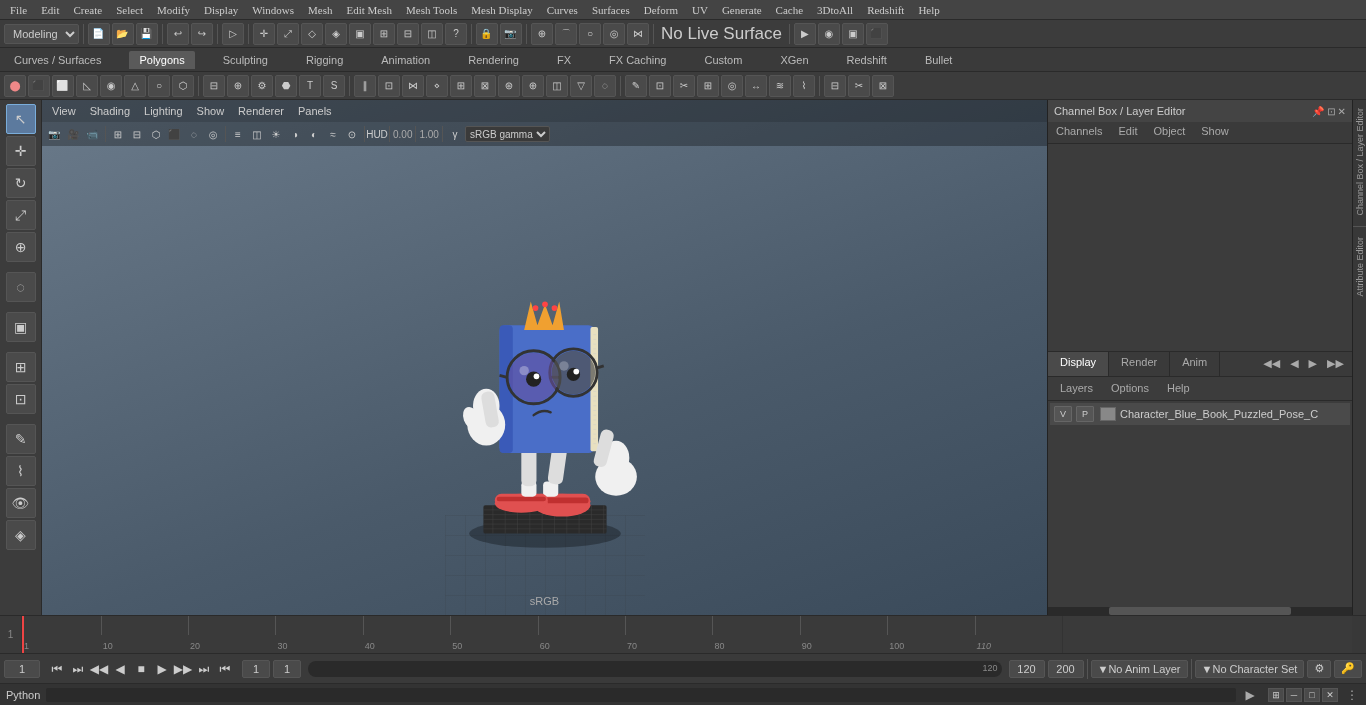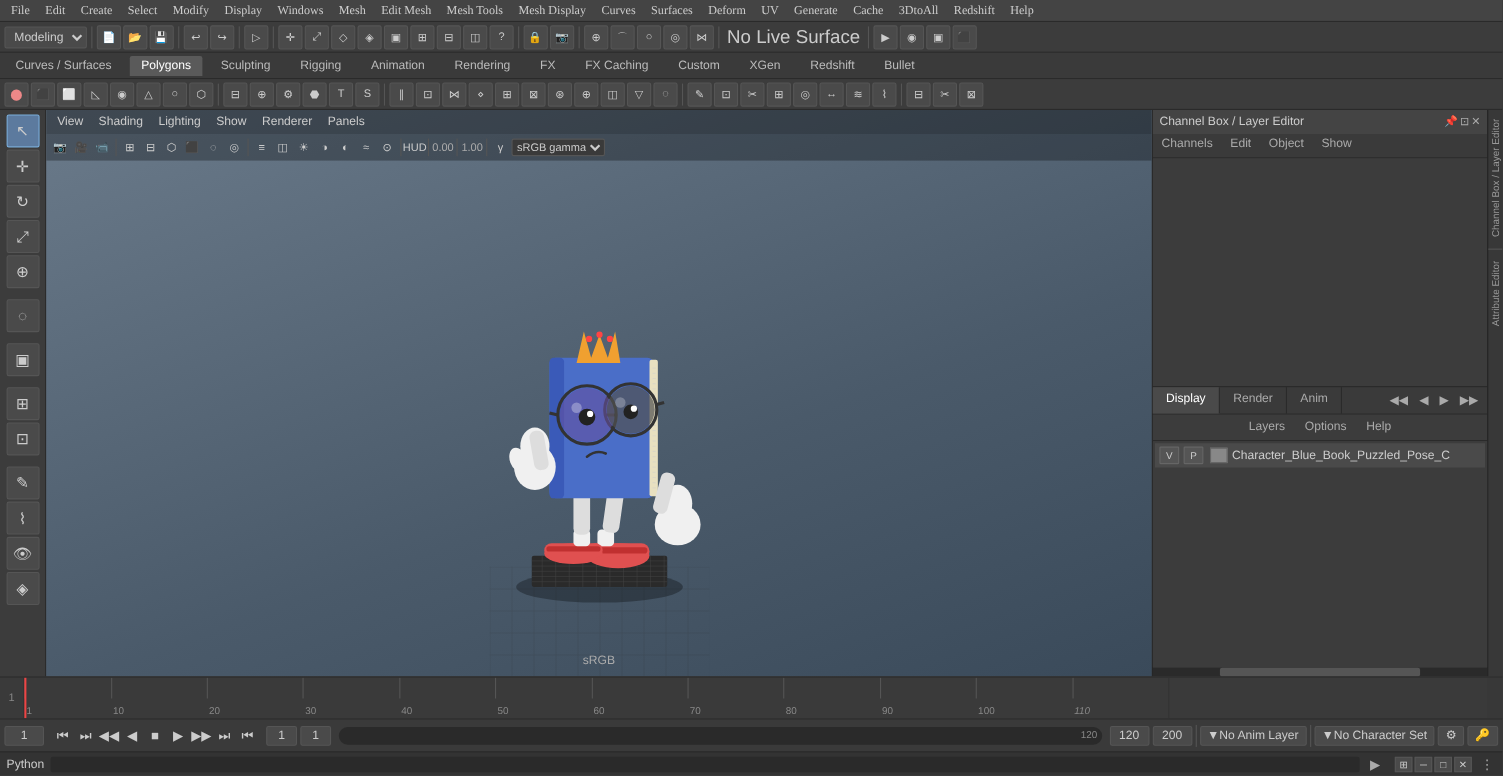--- a/index.html
+++ b/index.html
@@ -10,21 +10,21 @@
     .menu-item { padding: 2px 6px; cursor: pointer; color: #ccc; font-size: 11px; white-space: nowrap; }
 
     
     #toolbar1 { display: flex; align-items: center; background: #3c3c3c; height: 28px; padding: 0 4px; gap: 2px; border-bottom: 1px solid #2a2a2a; }
     .tb-btn { display: inline-flex; align-items: center; justify-content: center; width: 22px; height: 22px; background: #4a4a4a; border: 1px solid #555; border-radius: 2px; cursor: pointer; color: #ccc; font-size: 10px; }
     .tb-sep { width: 1px; height: 20px; background: #555; margin: 0 2px; }
     .tb-select { height: 20px; background: #4a4a4a; border: 1px solid #555; color: #ccc; font-size: 11px; padding: 0 4px; border-radius: 2px; cursor: pointer; }
     .tb-text { color: #ccc; font-size: 17px; padding: 0 3px; white-space: nowrap; }
 
     
-    #tab-row { display: flex; align-items: center; background: #3a3a3a; height: 24px; padding: 0 4px; gap: 7px; border-bottom: 1px solid #2a2a2a; }
+    #tab-row { display: flex; align-items: center; background: #3a3a3a; height: 24px; padding: 0 4px; gap: 18px; border-bottom: 1px solid #2a2a2a; }
     .tab-item { padding: 3px 10px; cursor: pointer; color: #bbb; font-size: 11px; border-radius: 2px 2px 0 0; white-space: nowrap; }
     .tab-item.active { background: #5a5a5a; color: #fff; }
 
     
     #toolbar2 { display: flex; align-items: center; background: #3c3c3c; height: 28px; padding: 0 4px; gap: 2px; border-bottom: 1px solid #2a2a2a; }
 
     
     #main { display: flex; height: 445px; }
 
     
@@ -439,21 +439,21 @@
       <div style="flex:1;"></div>
 
       <div style="display:flex;align-items:center;padding:0 4px;gap:2px;">
         <div class="panel-tab" style="border:none;padding:2px 4px;">◀◀</div>
         <div class="panel-tab" style="border:none;padding:2px 4px;">◀</div>
         <div class="panel-tab" style="border:none;padding:2px 4px;">▶</div>
         <div class="panel-tab" style="border:none;padding:2px 4px;">▶▶</div>
       </div>
     </div>
 
-    <div id="panel-sub-tabs" style="display:flex;align-items:center;background:#3c3c3c;height:24px;padding:0 4px;border-bottom:1px solid #2a2a2a;gap:2px;justify-content:center;">
+    <div id="panel-sub-tabs" style="display:flex;align-items:center;background:#3c3c3c;height:24px;padding:0 4px;border-bottom:1px solid #2a2a2a;gap:2px;">
       <div class="panel-sub-tab">Layers</div>
       <div class="panel-sub-tab">Options</div>
       <div class="panel-sub-tab">Help</div>
     </div>
 
     <div id="layers-area" style="flex:1;background:#3c3c3c;overflow:hidden;">
       <div id="layer-row" style="display:flex;align-items:center;background:#4a4a4a;height:22px;padding:0 4px;gap:4px;margin:2px;">
         <div class="layer-btn">V</div>
         <div class="layer-btn">P</div>
         <div style="width:16px;height:14px;background:#888;border:1px solid #666;margin-left:2px;cursor:pointer;"></div>

